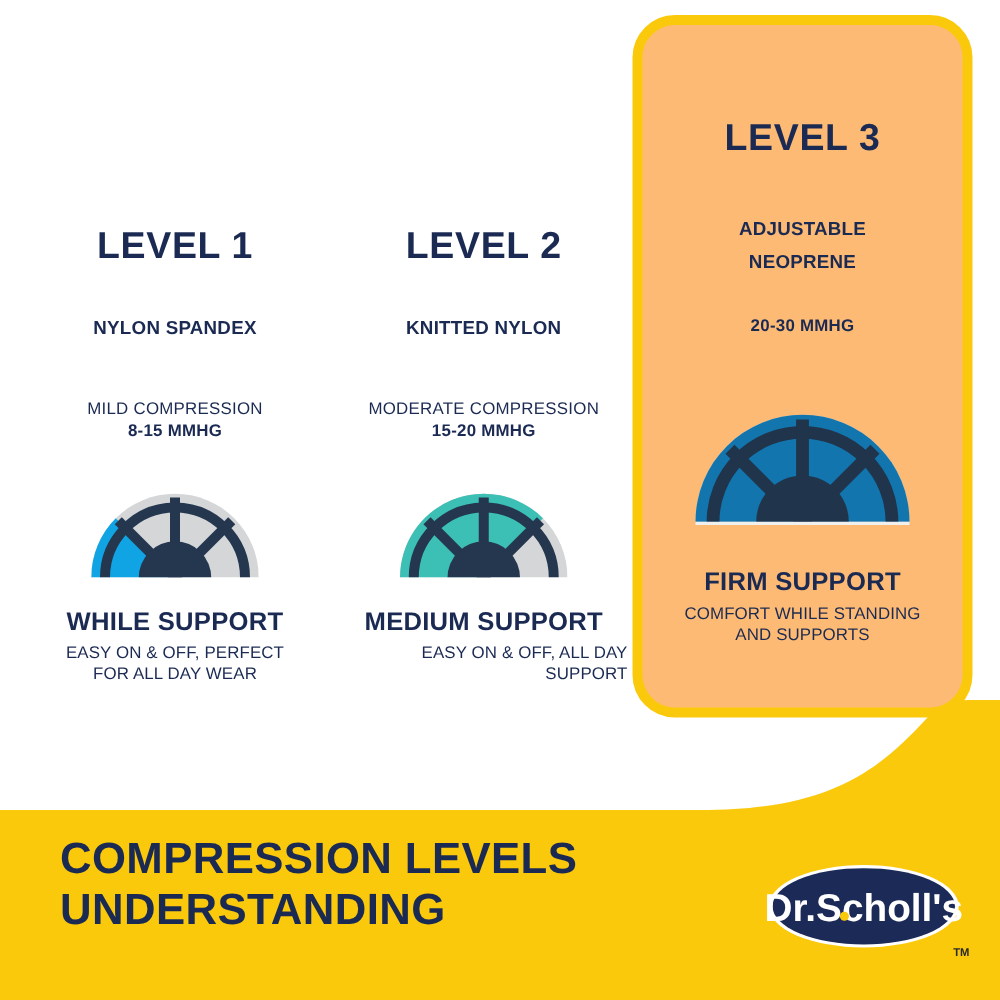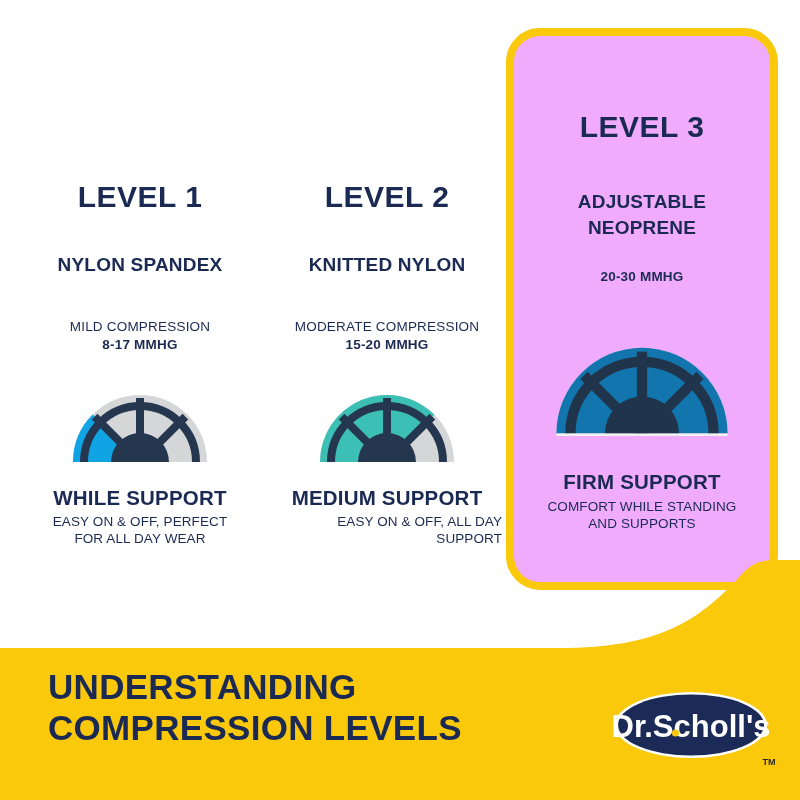--- a/index.html
+++ b/index.html
@@ -39,21 +39,21 @@
     font-size: 30px;
     font-weight: bold;
     letter-spacing: 0.5px;
     color: #1b2a52;
     white-space: nowrap;
   }
   .material {
     position: absolute;
     left: 0;
     width: 100%;
-    font-size: 19px;
+    font-size: 15px;
     font-weight: bold;
     letter-spacing: 0.2px;
     color: #1b2a52;
     white-space: nowrap;
   }
   .compression {
     position: absolute;
     left: 0;
     width: 100%;
     font-size: 13.5px;
@@ -85,27 +85,27 @@
 
   .gauge {
     position: absolute;
     display: block;
   }
 
   
   #card3 {
     position: absolute;
     left: 506px;
-    top: 28px;
+    top: 12px;
     width: 272px;
     height: 562px;
     box-sizing: border-box;
     border: 8px solid #fbc90c;
     border-radius: 34px;
-    background: #f0abfc;
+    background: #fdba74;
     text-align: center;
   }
 
   
   #banner-svg {
     position: absolute;
     left: 0;
     top: 560px;
     width: 800px;
     height: 240px;
@@ -134,21 +134,21 @@
 </head>
 <body>
 
 <div id="stage">
 
   <div class="col col-1">
     <div class="level-title" style="top:180px;">LEVEL 1</div>
     <div class="material" style="top:254px;">NYLON SPANDEX</div>
     <div class="compression" style="top:318px;">
       <div>MILD COMPRESSION</div>
-      <div style="font-weight:bold;">8-17 MMHG</div>
+      <div style="font-weight:bold;">8-15 MMHG</div>
     </div>
 
     <svg class="gauge" style="left:63px; top:392px;" width="134" height="72" viewBox="0 0 134 72">
 
       <path d="M0,70 A67,67 0 0 1 134,70 Z" fill="#d4d6d8"></path>
 
       <path d="M67,70 L0,70 A67,67 0 0 1 19.62,22.62 Z" fill="#11a4e4"></path>
 
       <path d="M11,70 A56,56 0 0 1 123,70" fill="none" stroke="#25374f" stroke-width="8"></path>
 
@@ -226,22 +226,22 @@
       <div>COMFORT WHILE STANDING</div>
       <div>AND SUPPORTS</div>
     </div>
   </div>
 
   <svg id="banner-svg" viewBox="0 0 800 240" preserveAspectRatio="none">
     <path d="M0,88 L560,88 C660,88 700,60 742,14 C752,3 762,0 775,0 L800,0 L800,240 L0,240 Z" fill="#fbc90c"></path>
   </svg>
 
   <div id="banner-title">
+    <div>COMPRESSION LEVELS</div>
     <div>UNDERSTANDING</div>
-    <div>COMPRESSION LEVELS</div>
   </div>
 
   <svg id="logo" viewBox="0 0 168 78">
     <ellipse cx="79" cy="35" rx="76" ry="33" fill="#ffffff"></ellipse>
     <ellipse cx="79" cy="35" rx="73" ry="30.5" fill="#1b2a57"></ellipse>
     <text x="79" y="47" text-anchor="middle" font-family="'Liberation Sans', sans-serif" font-size="31" font-weight="bold" fill="#ffffff">Dr.Scholl's</text>
     <circle cx="63.5" cy="43" r="3.6" fill="#fbc90c"></circle>
     <text x="157" y="75" text-anchor="middle" font-family="'Liberation Sans', sans-serif" font-size="9" font-weight="bold" fill="#2a2a2a">TM</text>
   </svg>
 

